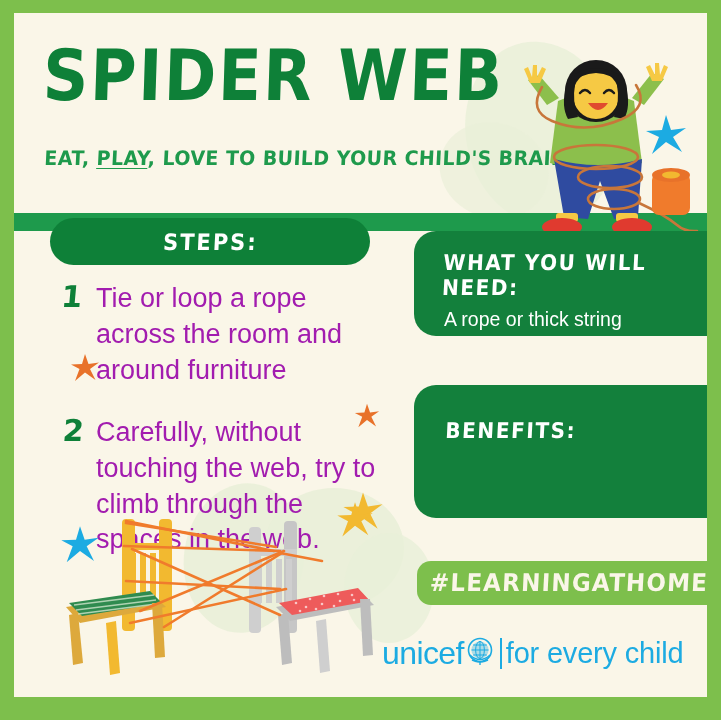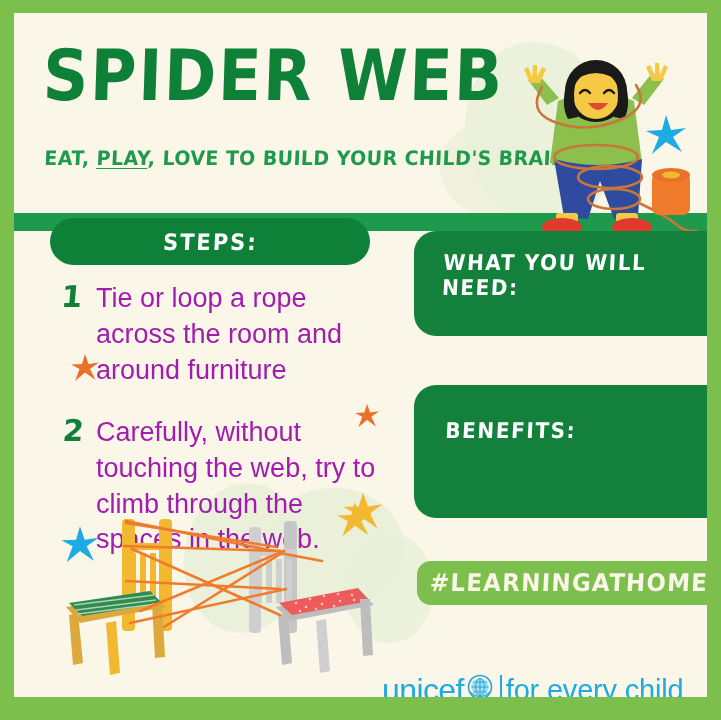--- a/index.html
+++ b/index.html
@@ -92,21 +92,21 @@
     background:#7DBF4C;border-radius:14px 0 0 14px;
     display:flex;align-items:center;justify-content:center;
   }
   .hashtag-banner span{
     font-family:"DejaVu Sans", sans-serif;font-weight:bold;
     color:#FAF6E8;font-size:23px;letter-spacing:1.2px;
     transform:scaleY(1.06) skewX(-3deg);
   }
 
   
-  .logo{position:absolute;left:368px;top:659px;display:flex;align-items:center;}
+  .logo{position:absolute;left:368px;top:622px;display:flex;align-items:center;}
   .logo-word{
     font-size:32px;color:#1CABE2;letter-spacing:-.6px;line-height:1;font-weight:400;
   }
   .logo-divider{width:2px;height:31px;background:#1CABE2;margin:0 4px;}
   .logo-tag{font-size:29px;color:#1CABE2;letter-spacing:-.2px;line-height:1;font-weight:400;}
 
   
   .chairs{position:absolute;left:30px;top:498px;width:340px;height:165px;}
 
   
@@ -223,20 +223,21 @@
       </svg>
     </div>
     <div class="star" style="left:322px;top:488px;">
       <svg width="38" height="38" viewBox="0 0 30 30">
         <path d="M15,1 L18.5,11 L29,9.5 L20,16 L25.5,27 L15,19.5 L5,28 L9.5,16 L1,11.5 L12,11 Z" fill="#F2B930"></path>
       </svg>
     </div>
 
     <div class="panel panel-need">
       <div class="panel-head">WHAT YOU WILL NEED:</div>
+      <div class="panel-body">A rope or thick string</div>
     </div>
 
     <div class="panel panel-benefits">
       <div class="panel-head">BENEFITS:</div>
     </div>
 
     <div class="hashtag-banner">
       <span>#LEARNINGATHOME</span>
     </div>
 

